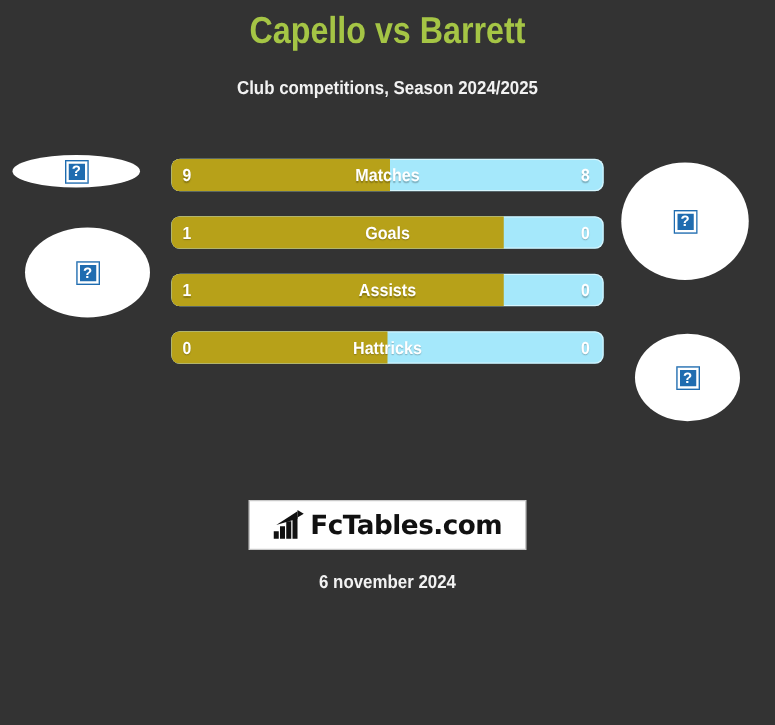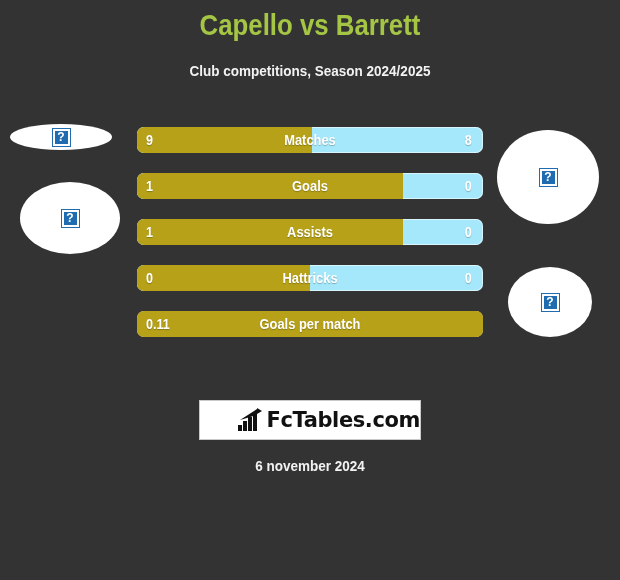--- a/index.html
+++ b/index.html
@@ -134,21 +134,21 @@
     position: absolute;
     left: 199px;
     top: 400px;
     width: 222px;
     height: 40px;
     background: #ffffff;
     border: 1px solid #c9c9c9;
     box-sizing: border-box;
     display: flex;
     align-items: center;
-    justify-content: flex-end;
+    justify-content: center;
     gap: 4px;
   }
   .logo-icon { display: block; }
   .logo-text {
     color: #111111;
     font-size: 21px;
     font-weight: bold;
     font-family: "DejaVu Sans", sans-serif;
     letter-spacing: -0.4px;
   }
@@ -204,25 +204,20 @@
       <div class="bar-fill" style="width: 76.8%;"></div>
       <span class="bar-left-val">1</span>
       <span class="bar-label">Assists</span>
       <span class="bar-right-val">0</span>
     </div>
     <div class="bar-row">
       <div class="bar-fill" style="width: 50%;"></div>
       <span class="bar-left-val">0</span>
       <span class="bar-label">Hattricks</span>
       <span class="bar-right-val">0</span>
-    </div>
-    <div class="bar-row full">
-      <div class="bar-fill" style="width: 100%;"></div>
-      <span class="bar-left-val">0.11</span>
-      <span class="bar-label">Goals per match</span>
     </div>
   </div>
 
 <div class="logo">
   <svg class="logo-icon" width="26" height="24" viewBox="0 0 26 24" aria-hidden="true">
     <rect x="1" y="17" width="4" height="6" fill="#111111"></rect>
     <rect x="6" y="13" width="4" height="10" fill="#111111"></rect>
     <rect x="11" y="9" width="4" height="14" fill="#111111"></rect>
     <rect x="16" y="5" width="4" height="18" fill="#111111"></rect>
     <polygon points="3,12 20,1 20,7" fill="#111111"></polygon>

